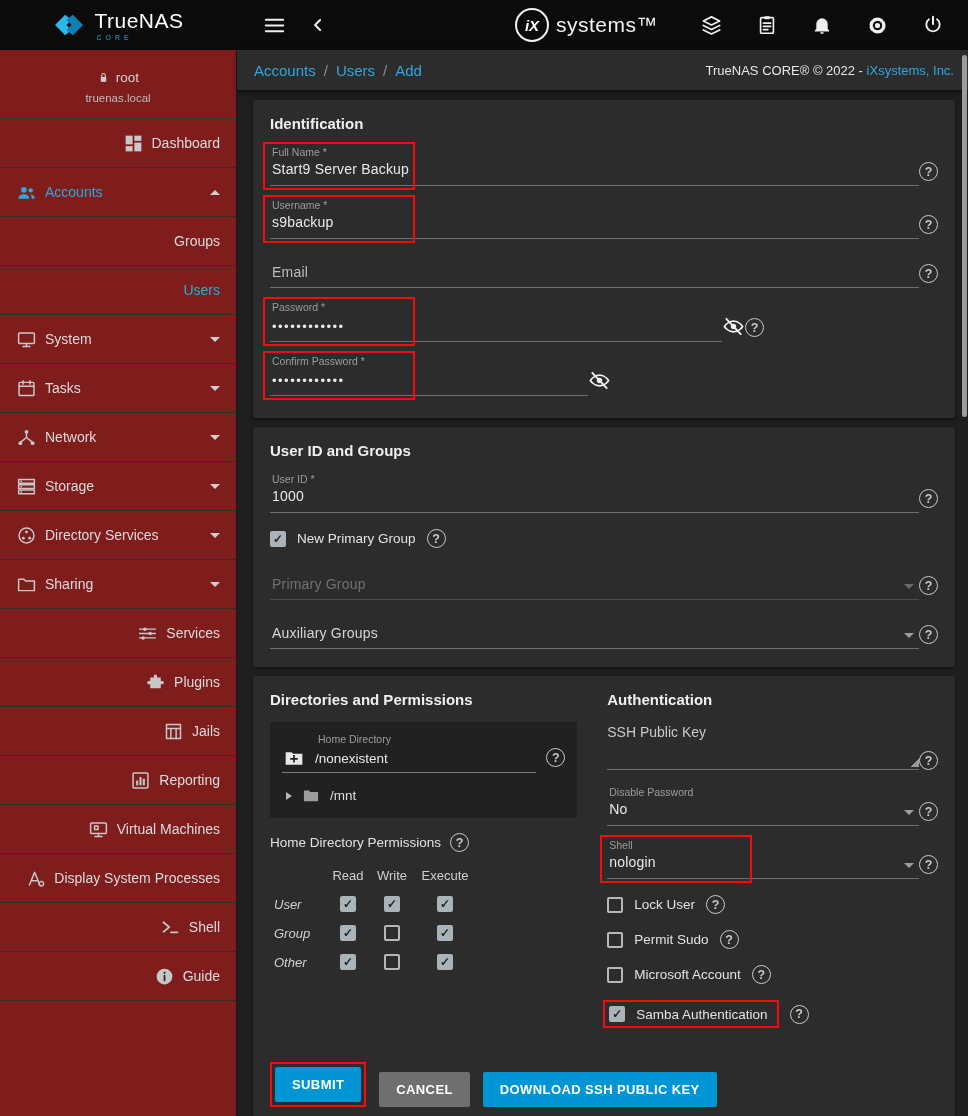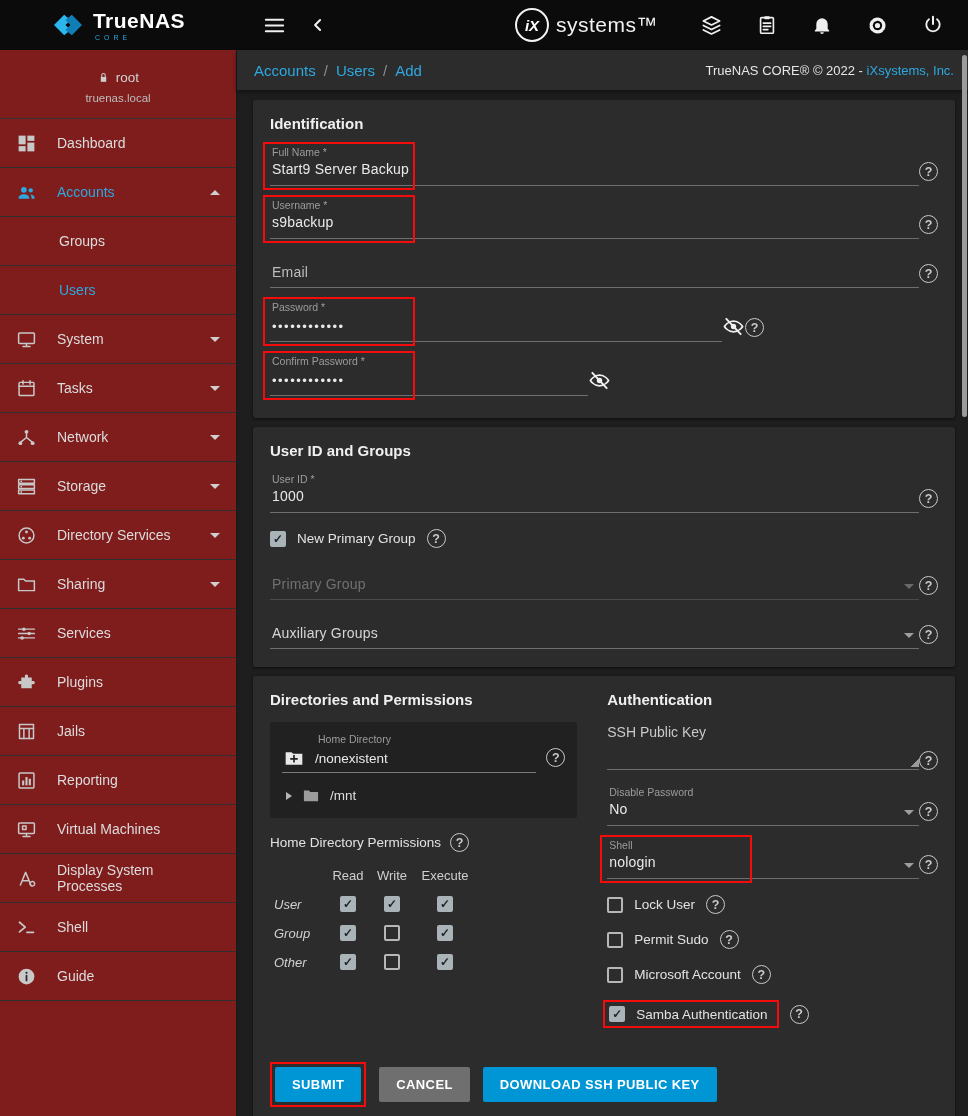--- a/index.html
+++ b/index.html
@@ -6,21 +6,21 @@
   html,body { background:#111; }
   .app {
     width: 968px; height: 1116px; position: relative; overflow: hidden;
     background: #191919; font-family: "Liberation Sans", sans-serif;
     color: #e0e0e0; margin: 0 auto;
   }
   
   .topbar { height: 50px; background: #0b0b0b; display: flex; align-items: center; }
   .brand-area { width: 237px; display: flex; align-items: center; justify-content: center; gap: 9px; flex: none; }
   .brand-text { display: flex; flex-direction: column; line-height: 1; }
-  .brand-name { color: #fff; font-size: 21px; font-weight: bold; letter-spacing: .5px; }
+  .brand-name { color: #fff; font-size: 21px; font-weight: normal; letter-spacing: .5px; }
   .brand-sub  { color: #2da8e0; font-size: 7px; letter-spacing: 4px; margin-top: 3px; padding-left: 2px; }
   .tbtn { background: none; border: none; cursor: pointer; display: flex; align-items: center; padding: 4px; }
   .menu-btn { margin-left: 22px; }
   .back-btn { margin-left: 14px; }
   .ix-logo { margin-left: auto; display: flex; align-items: center; gap: 7px; }
   .ix-circle { width: 34px; height: 34px; border: 2.5px solid #f2f2f2; border-radius: 50%;
     display: flex; align-items: center; justify-content: center;
     color: #fff; font-weight: bold; font-style: italic; font-size: 15px; }
   .ix-text { color: #f2f2f2; font-size: 21px; letter-spacing: .5px; font-weight: 400; }
   .top-icons { display: flex; align-items: center; gap: 25px; margin-left: 38px; padding-right: 20px; }
@@ -28,21 +28,21 @@
   svg.wicn .f { fill: #f0f0f0; stroke: none; }
   
   .body { display: flex; height: 1066px; }
   
   .sidebar { width: 237px; flex: none; background: #7f1d1d; border-right: 1px solid #1a1a1a; }
   .user-panel { text-align: center; padding: 20px 0 14px; border-bottom: 1px solid #353535; }
   .root-line { display: flex; justify-content: center; align-items: center; gap: 6px;
     color: #d2d2d2; font-size: 13.5px; }
   .hostname { color: #bdbdbd; font-size: 11.5px; margin-top: 7px; }
   .nav-item { display: flex; align-items: center; height: 49px; padding: 0 16px;
-    gap: 20px; font-size: 14px; color: #dcdcdc; border-bottom: 1px solid #2f2f2f; cursor: pointer; }
+    gap: 8px; font-size: 14px; color: #dcdcdc; border-bottom: 1px solid #2f2f2f; cursor: pointer; justify-content: flex-end; }
   .nav-item.active, .nav-item.active .nlabel { color: #2da8e0; }
   svg.icn { width: 21px; height: 21px; flex: none; stroke: #c8c8c8; fill: none;
     stroke-width: 1.7; stroke-linecap: round; stroke-linejoin: round; }
   svg.icn .f { fill: #c8c8c8; stroke: none; }
   svg.icn.blue { stroke: #2da8e0; }
   svg.icn.blue .f { fill: #2da8e0; }
   .icn-spacer { width: 21px; flex: none; }
   .sub-label { padding-left: 2px; }
   .caret { margin-left: auto; width: 0; height: 0;
     border-left: 5px solid transparent; border-right: 5px solid transparent; }
@@ -114,21 +114,21 @@
   .perm-grid .rowname { color: #d2d2d2; font-style: italic; }
   
   .ssh-group { position: relative; flex: 1; border-bottom: 1px solid #6f6f6f;
     height: 48px; cursor: text; }
   .ssh-label { font-size: 14px; color: #c9c9c9; padding-top: 2px; }
   .grip { position: absolute; right: 0; bottom: 2px; width: 9px; height: 9px;
     background: linear-gradient(135deg, transparent 55%, #9a9a9a 55%); }
   .annot-inline { display: inline-flex; align-items: center; gap: 11px;
     border: 2px solid #f40b0b; padding: 4px 9px 4px 4px; margin-left: -4px; }
   
-  .btnrow { display: flex; align-items: center; gap: 13px; margin-top: 18px; }
+  .btnrow { display: flex; align-items: flex-end; gap: 13px; margin-top: 18px; }
   .btn { border: none; border-radius: 2px; font-family: inherit; font-weight: bold;
     font-size: 13px; letter-spacing: .4px; padding: 10px 17px; color: #fff; cursor: pointer; }
   .btn-primary { background: #0095d5; }
   .btn-gray { background: #6f6f6f; }
   .annot-wrap { border: 2px solid #f40b0b; padding: 3px; display: inline-block; }
   
   .scroll-thumb { position: absolute; right: 1px; top: 5px; width: 5px; height: 362px;
     background: #9c9c9c; border-radius: 3px; z-index: 5; cursor: grab; }
 </style>
 </head>

